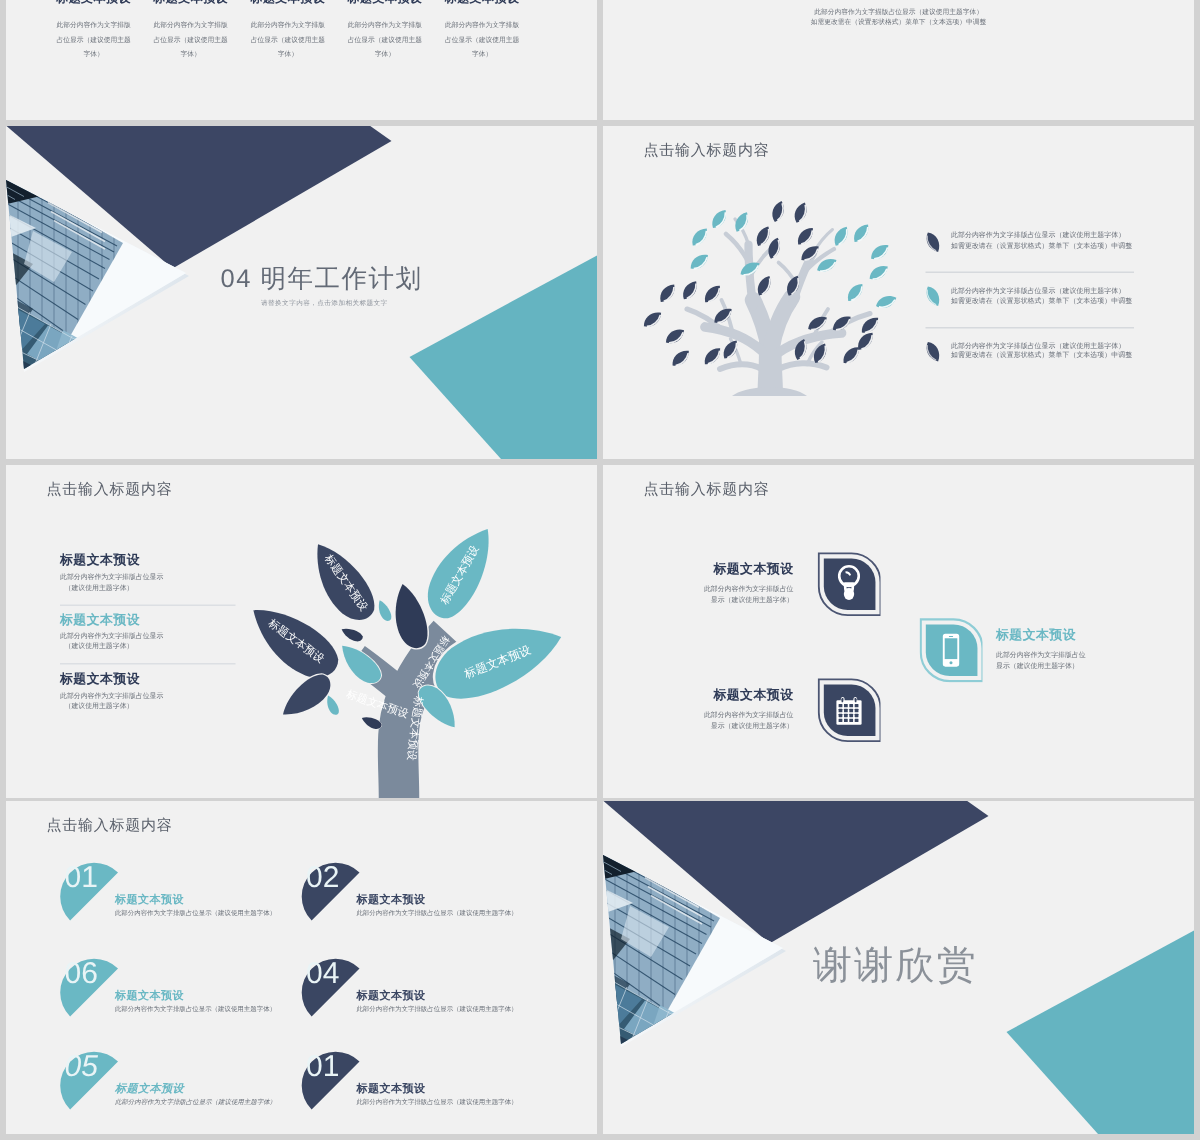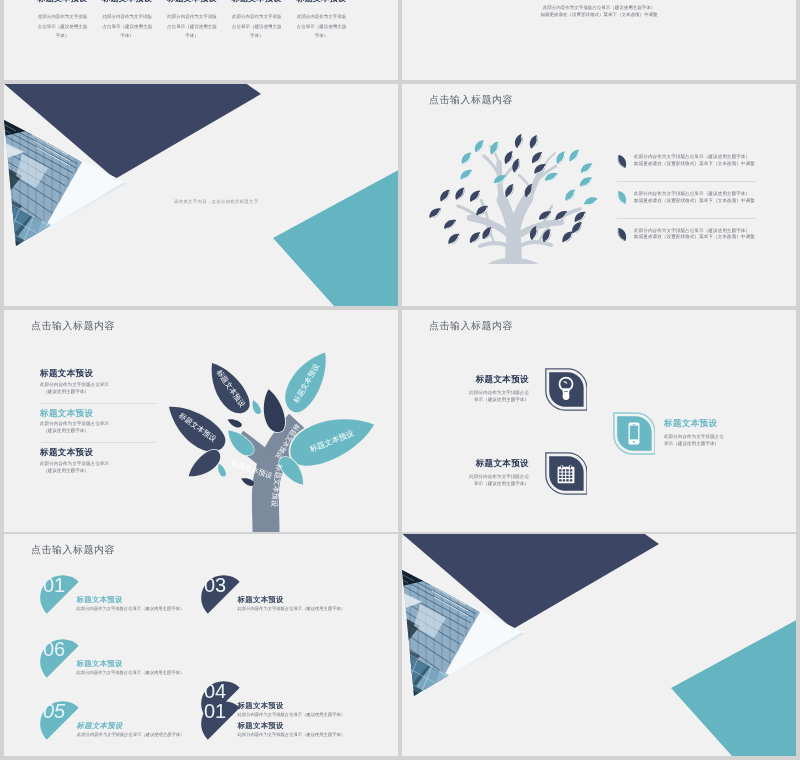--- a/index.html
+++ b/index.html
@@ -190,20 +190,21 @@
               <path d="M16,124 L2,158"></path>
               <path d="M30,132 L16,167"></path>
             <path d="M44,140 L32,167"></path>
               <path d="M58,148 L50,166"></path>
           </g>
           <rect x="-5" y="155" width="5" height="7" fill="#dde8f0" opacity="0.9" transform="rotate(26 -3,158)"></rect>
         </g>
       </g>
       <polygon points="269,154 400,83 400,222 330,222" fill="#65b4c1"></polygon>
     </svg>
+    <div class="d3-title">04 明年工作计划</div>
     <div class="d3-sub">请替换文字内容，点击添加相关标题文字</div>
   </div>
   <div class="slide s4">
     <div class="hdr">点击输入标题内容</div>
     <svg class="abs" width="394" height="222" viewBox="0 0 394 222">
       <g stroke="#c7cdd6" fill="none" stroke-linecap="round">
         <path d="M111,177 L111,140" stroke-width="14" stroke-linecap="butt"></path>
         <path d="M111,150 C109,138 105,126 100,116" stroke-width="11"></path>
         <path d="M112,150 C114,136 119,124 126,114" stroke-width="11"></path>
         <path d="M100,120 C98,106 97,93 97,79" stroke-width="5.5"></path>
@@ -574,33 +575,33 @@
             <path d="M36.7,6.4 A21.4,21.4 0 0 0 6.4,36.7 Z" fill="#6ab8c4"></path>
           </svg>
           <div class="n7num">01</div>
           <div class="n7h" style="color:#6ab8c4">标题文本预设</div>
           <div class="n7b">此部分内容作为文字排版占位显示（建议使用主题字体）</div>
         </div>
         <div class="n7item" style="left: 196.6px; top: 40.6px;">
           <svg class="n7badge" width="39" height="39" viewBox="0 0 37 37">
             <path d="M36.7,6.4 A21.4,21.4 0 0 0 6.4,36.7 Z" fill="#3a4662"></path>
           </svg>
-          <div class="n7num">03</div>
+          <div class="n7num">02</div>
           <div class="n7h" style="color:#3a4662">标题文本预设</div>
           <div class="n7b">此部分内容作为文字排版占位显示（建议使用主题字体）</div>
         </div>
         <div class="n7item" style="left: 35.6px; top: 104.6px;">
           <svg class="n7badge" width="39" height="39" viewBox="0 0 37 37">
             <path d="M36.7,6.4 A21.4,21.4 0 0 0 6.4,36.7 Z" fill="#6ab8c4"></path>
           </svg>
           <div class="n7num">06</div>
           <div class="n7h" style="color:#6ab8c4">标题文本预设</div>
           <div class="n7b">此部分内容作为文字排版占位显示（建议使用主题字体）</div>
         </div>
-        <div class="n7item" style="left: 196.6px; top: 104.6px; margin-top: 42px;">
+        <div class="n7item" style="left: 196.6px; top: 104.6px;">
           <svg class="n7badge" width="39" height="39" viewBox="0 0 37 37">
             <path d="M36.7,6.4 A21.4,21.4 0 0 0 6.4,36.7 Z" fill="#3a4662"></path>
           </svg>
           <div class="n7num">04</div>
           <div class="n7h" style="color:#3a4662">标题文本预设</div>
           <div class="n7b">此部分内容作为文字排版占位显示（建议使用主题字体）</div>
         </div>
         <div class="n7item" style="left: 35.6px; top: 166.6px; font-style: italic;">
           <svg class="n7badge" width="39" height="39" viewBox="0 0 37 37">
             <path d="M36.7,6.4 A21.4,21.4 0 0 0 6.4,36.7 Z" fill="#6ab8c4"></path>
@@ -711,14 +712,15 @@
               <path d="M16,124 L2,158"></path>
               <path d="M30,132 L16,167"></path>
             <path d="M44,140 L32,167"></path>
               <path d="M58,148 L50,166"></path>
           </g>
           <rect x="-5" y="155" width="5" height="7" fill="#dde8f0" opacity="0.9" transform="rotate(26 -3,158)"></rect>
         </g>
       </g>
       <polygon points="269,154 400,83 400,222 330,222" fill="#65b4c1"></polygon>
     </svg>
+    <div class="d8-title">谢谢欣赏</div>
   </div>
 </div>
 
 </body></html>

